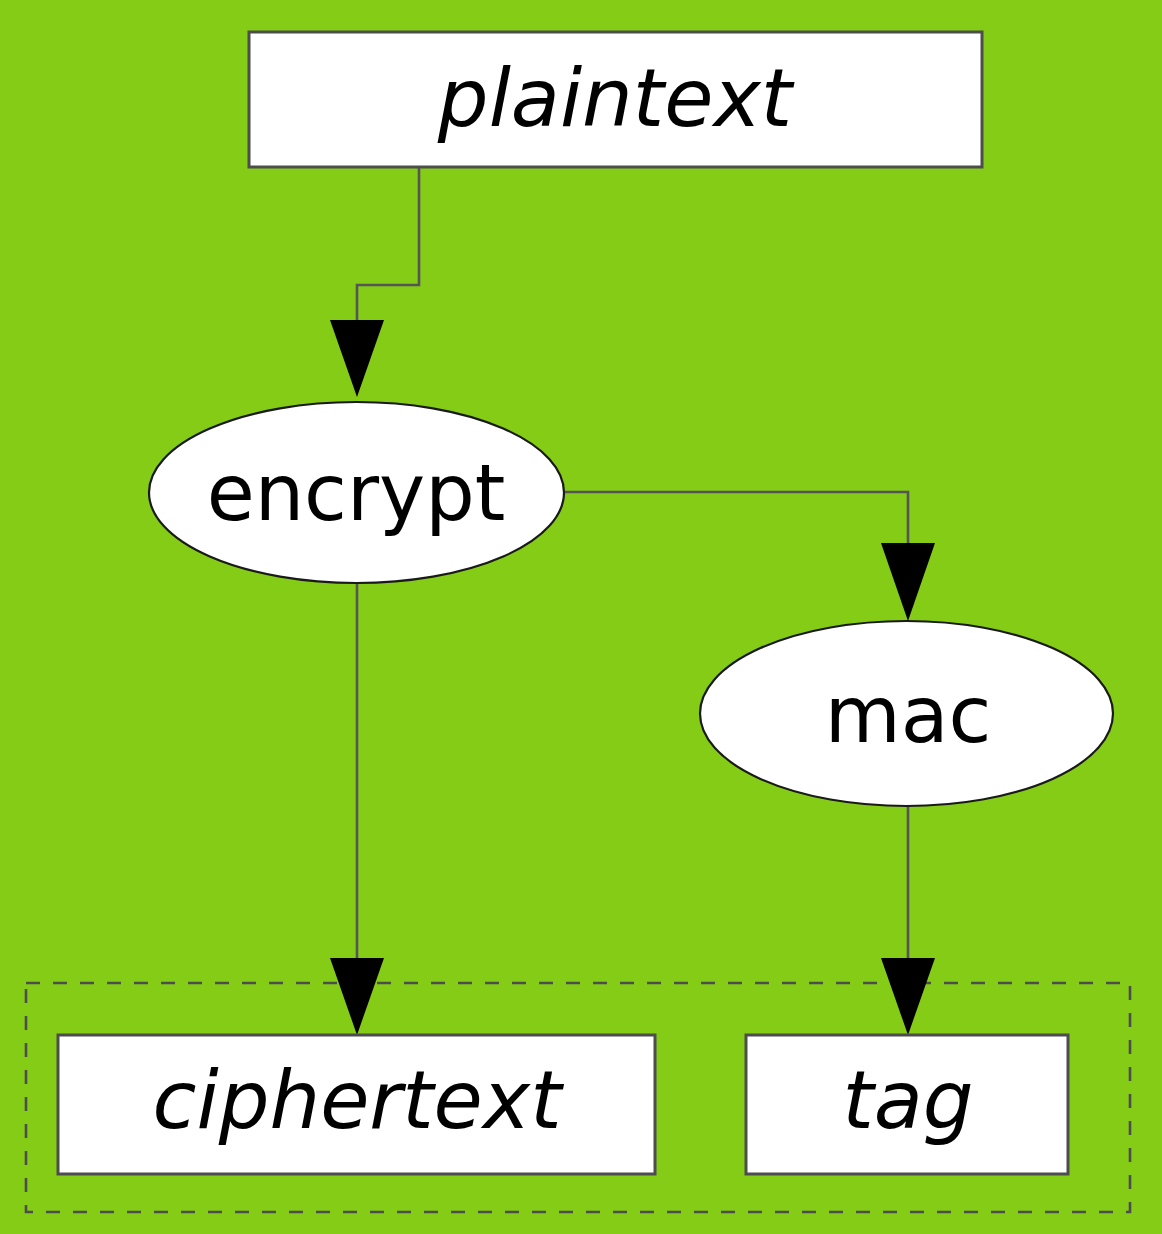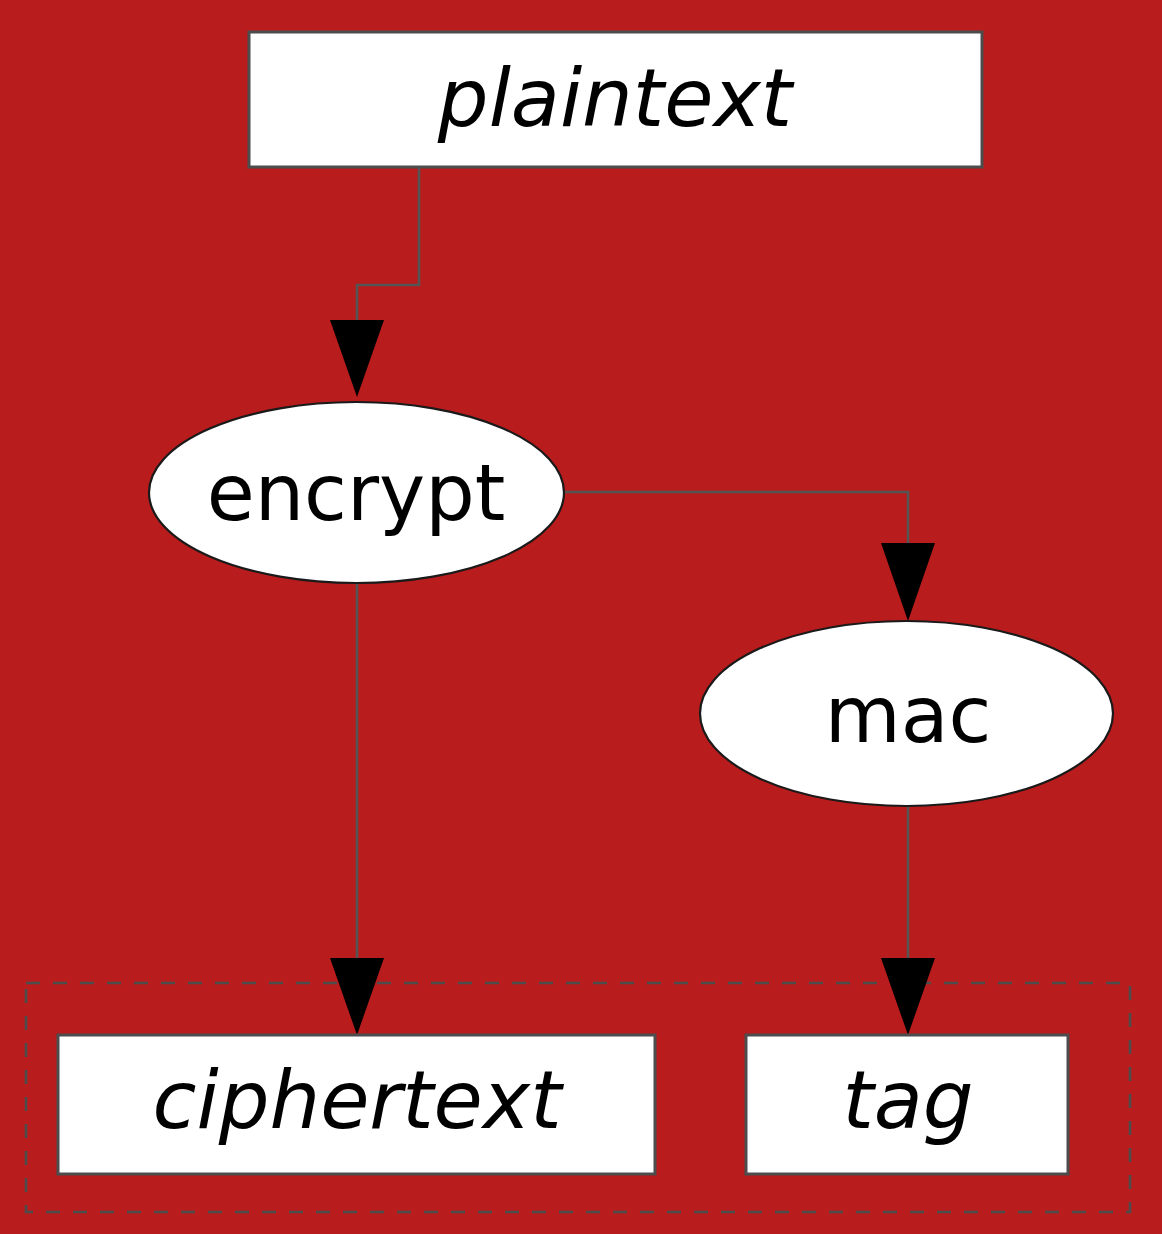--- a/index.html
+++ b/index.html
@@ -8,21 +8,21 @@
     padding: 0;
     background: #ffffff;
   }
   body {
     font-family: "DejaVu Sans", sans-serif;
   }
   #diagram-root {
     position: relative;
     width: 1162px;
     height: 1234px;
-    background: #b91c1c;
+    background: #84cc16;
     overflow: hidden;
   }
   svg#graph {
     display: block;
     width: 1162px;
     height: 1234px;
   }
   .node-box {
     fill: #ffffff;
     stroke: #4d4d4d;

